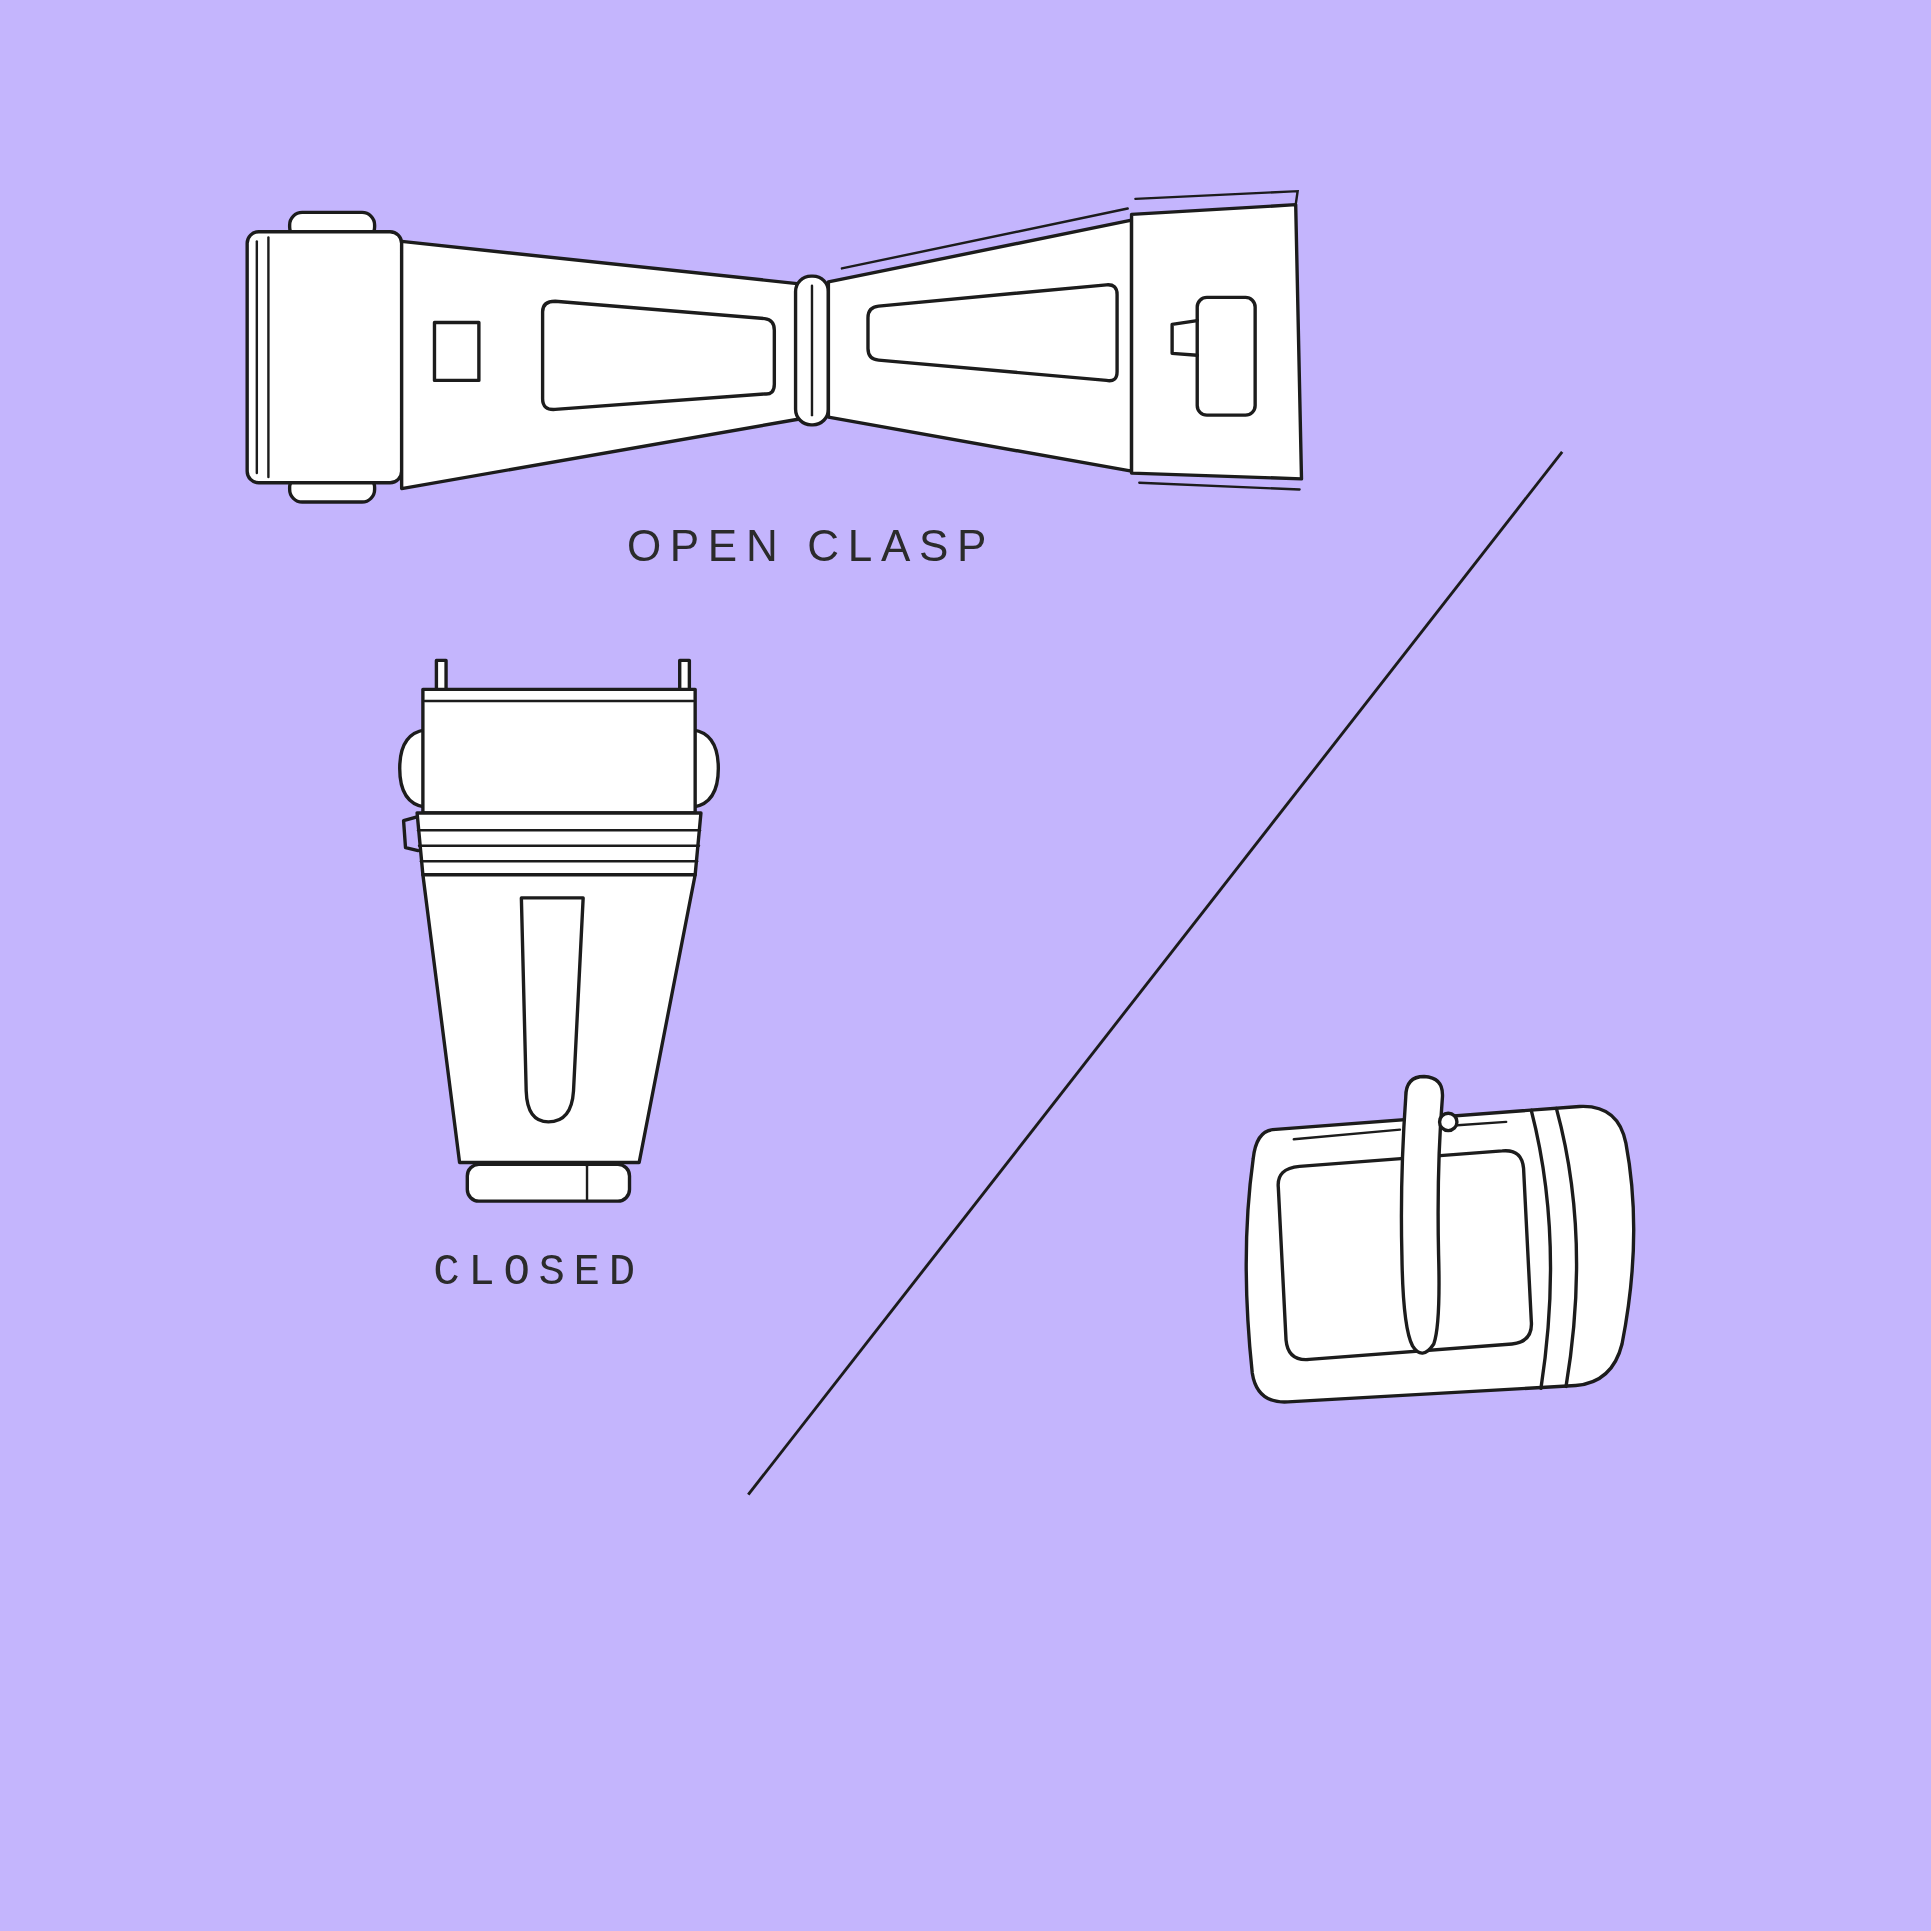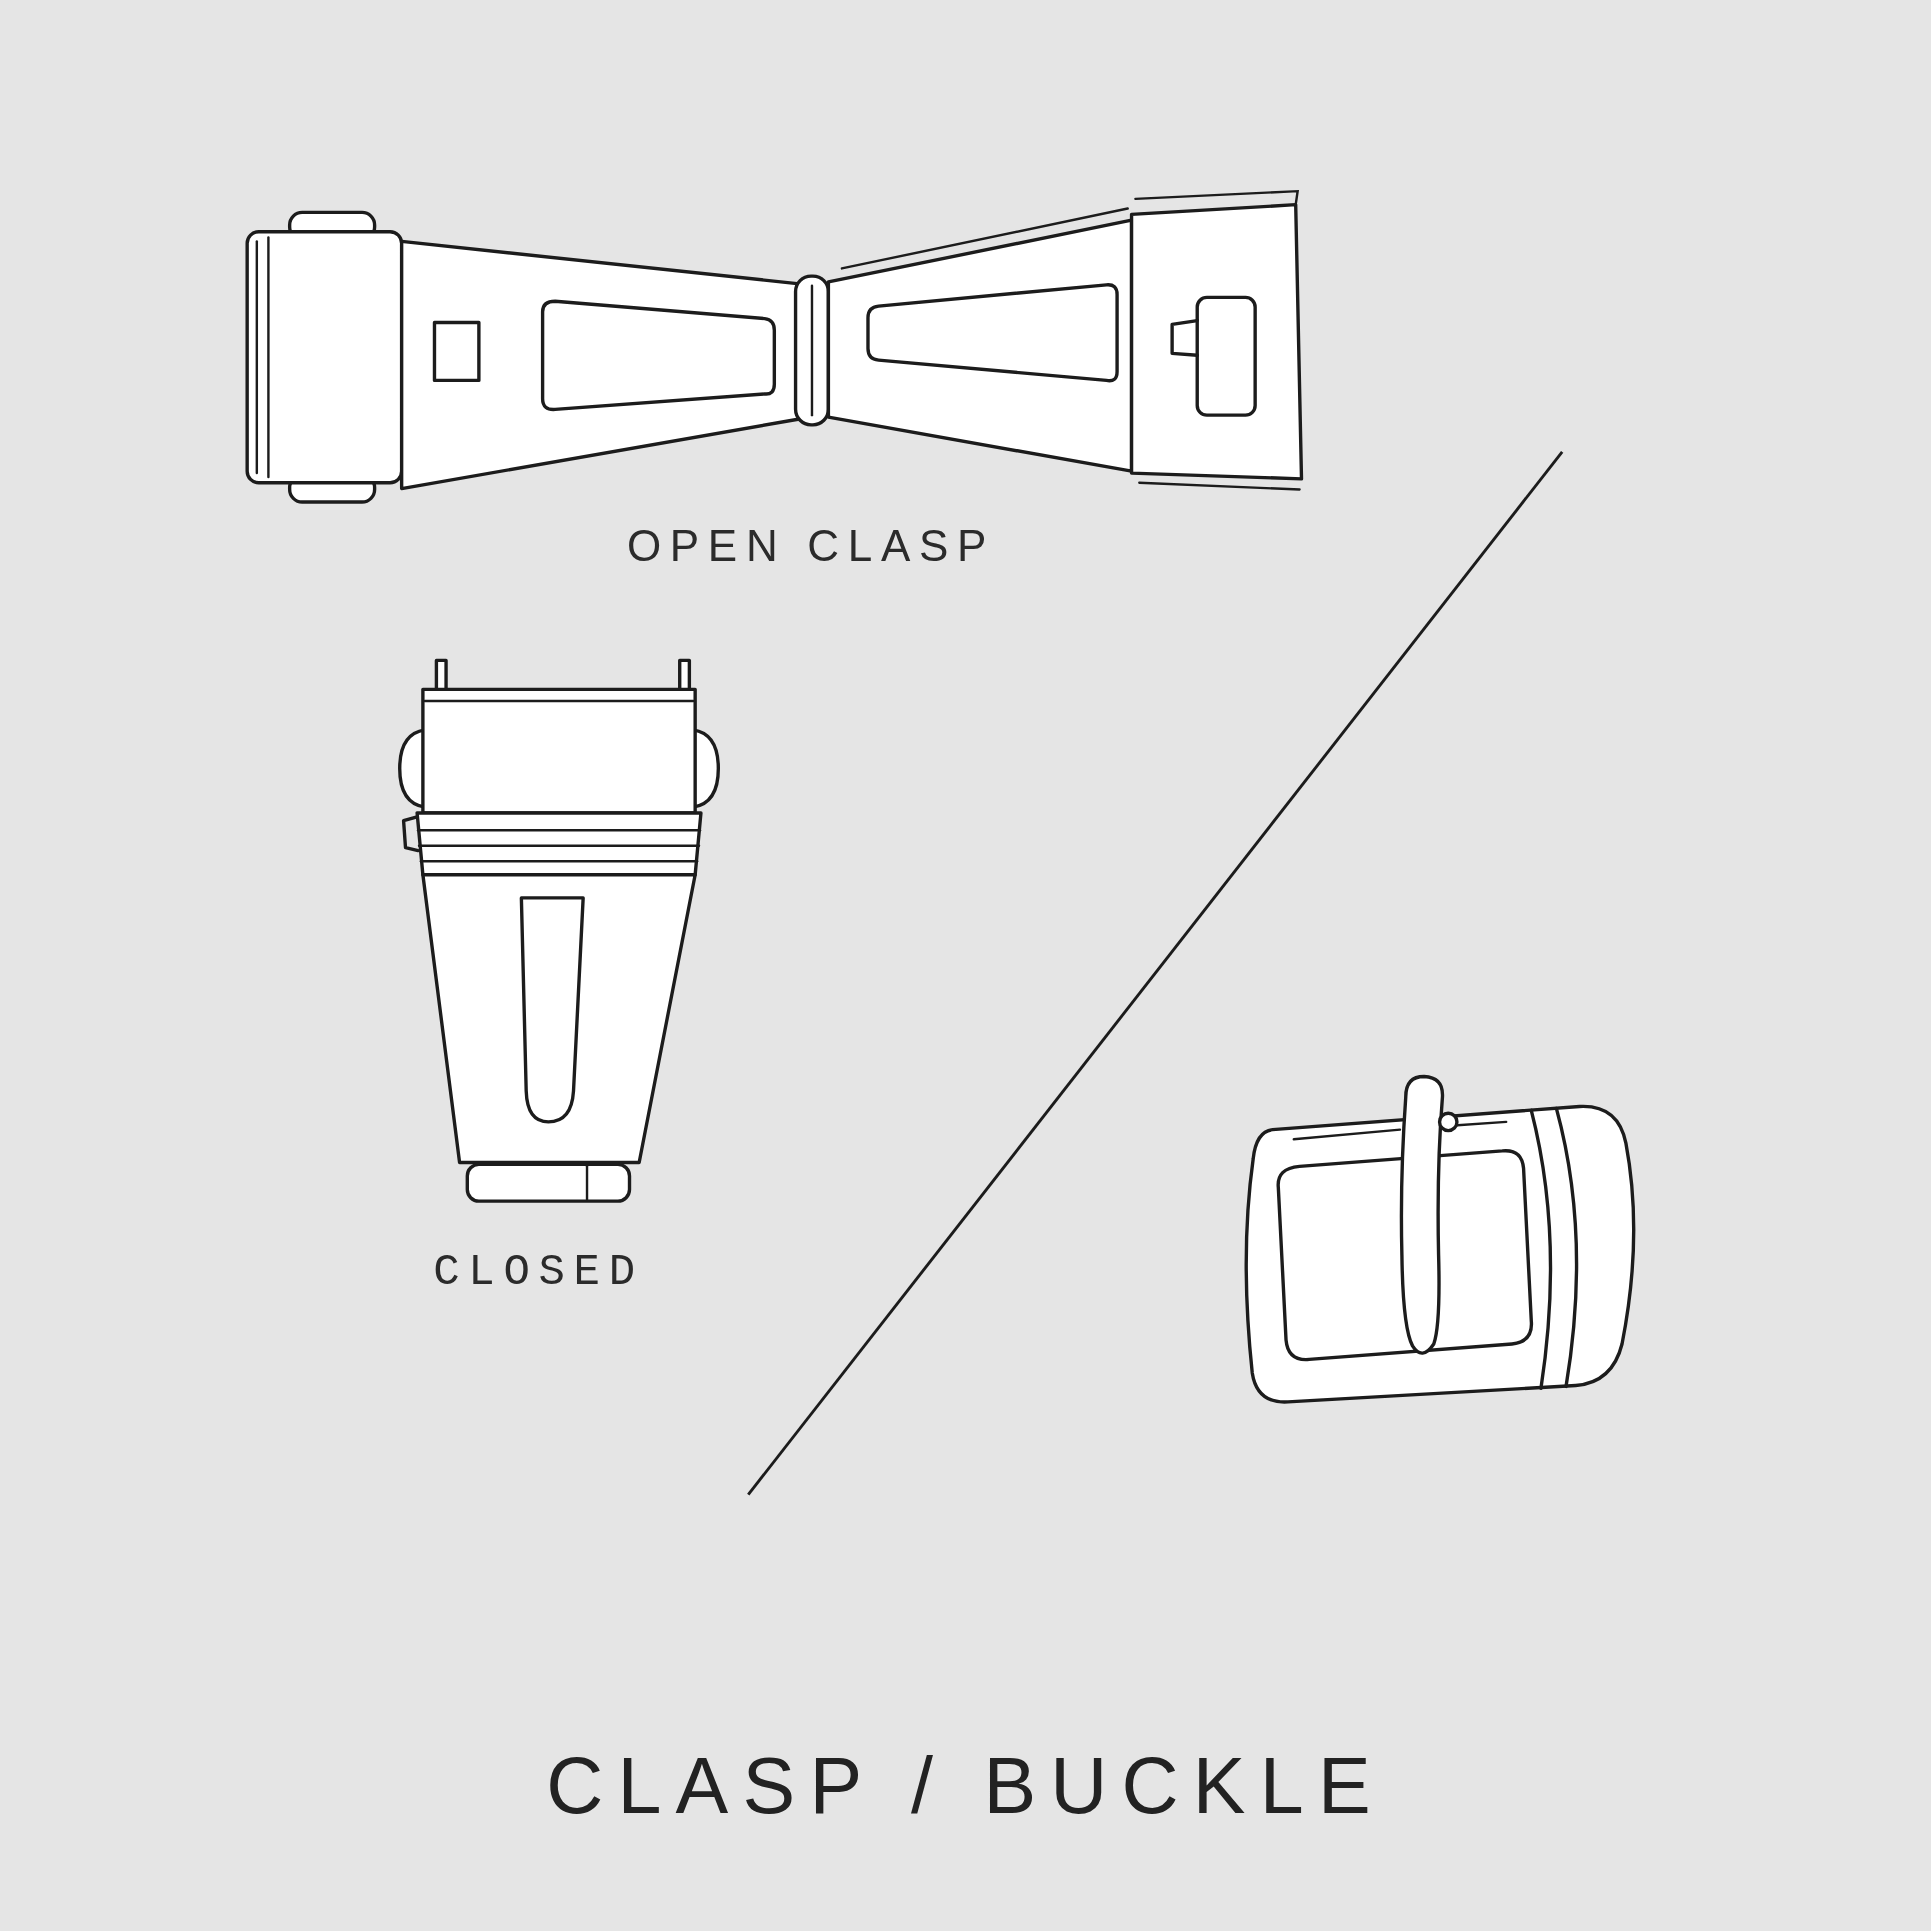--- a/index.html
+++ b/index.html
@@ -4,21 +4,21 @@
 <style>
   html, body {
     margin: 0;
     padding: 0;
     background: #ffffff;
   }
   .canvas {
     position: relative;
     width: 1931px;
     height: 1931px;
-    background: #e5e5e5;
+    background: #c4b5fd;
     overflow: hidden;
     font-family: "Liberation Sans", sans-serif;
   }
   .art {
     position: absolute;
     inset: 0;
   }
   .figure-label {
     position: absolute;
     color: #2b2b2b;
@@ -142,16 +142,15 @@
 
       <path class="stroke" d="M1456,1136 Q1450,1220 1452,1300 Q1453,1375 1463,1394 Q1473,1410 1485,1392 Q1492,1372 1490,1300 Q1488,1210 1494,1136 Q1495,1116 1475,1115 Q1456,1115 1456,1136 Z"></path>
       <circle class="stroke" cx="1500" cy="1162" r="9"></circle>
     </g>
   </svg>
 
   <div class="figure-label" style="left:328px; top:521px; width:966px;">OPEN CLASP</div>
 
   <div class="figure-label" style="left:249px; top:1247px; width:579px;font-family:Liberation Mono, monospace;">CLOSED</div>
 
-  <div class="page-title">CLASP / BUCKLE</div>
 
 </div>
 
 
 </body></html>

